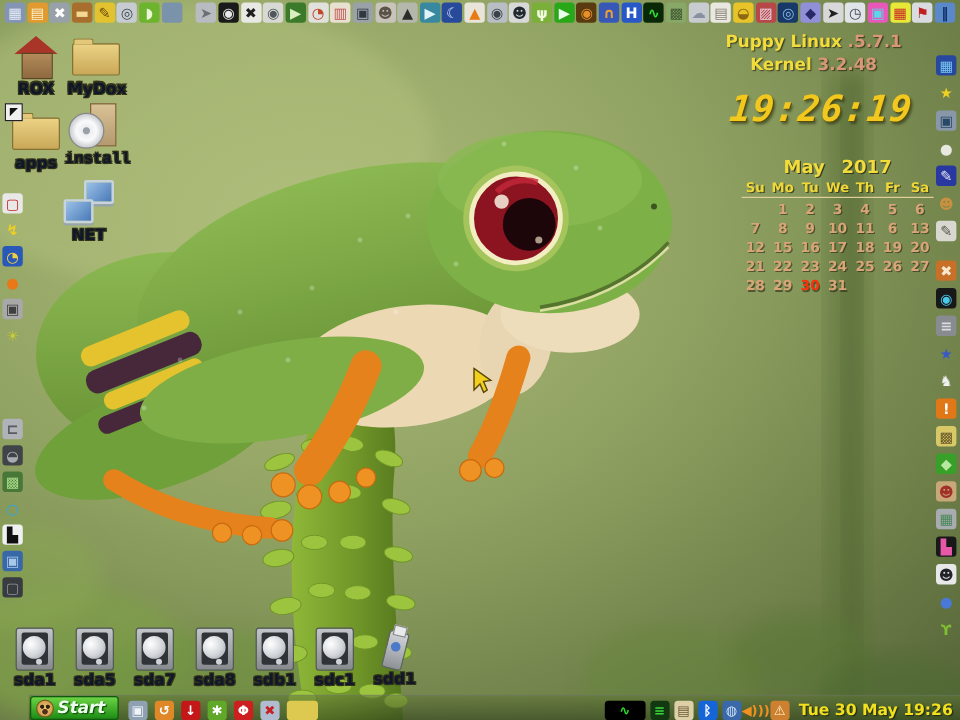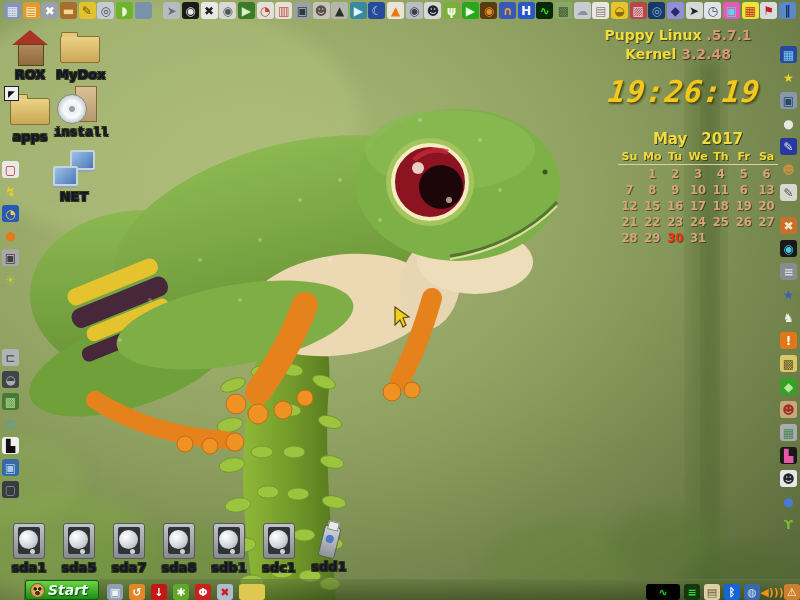--- a/index.html
+++ b/index.html
@@ -562,15 +562,16 @@
         <span class="icon" title="clipboard-icon" style="background: rgb(221, 208, 168); color: rgb(106, 88, 48);">▤</span>
 
         <span class="icon" title="bluetooth-icon" style="background: rgb(21, 101, 216); color: rgb(255, 255, 255);">ᛒ</span>
 
         <span class="icon" title="network-globe-icon" style="background: rgb(58, 104, 168); color: rgb(207, 226, 248);">◍</span>
 
         <span class="icon" title="volume-icon" style="color: rgb(240, 144, 32);">◀)))</span>
 
         <span class="icon" title="firewall-alert-icon" style="background: rgb(204, 128, 48); color: rgb(255, 248, 208);">⚠</span>
       </div>
+    <div class="tb-clock">Tue 30 May 19:26</div>
   </div>
 
 </div>
 
 </body></html>

